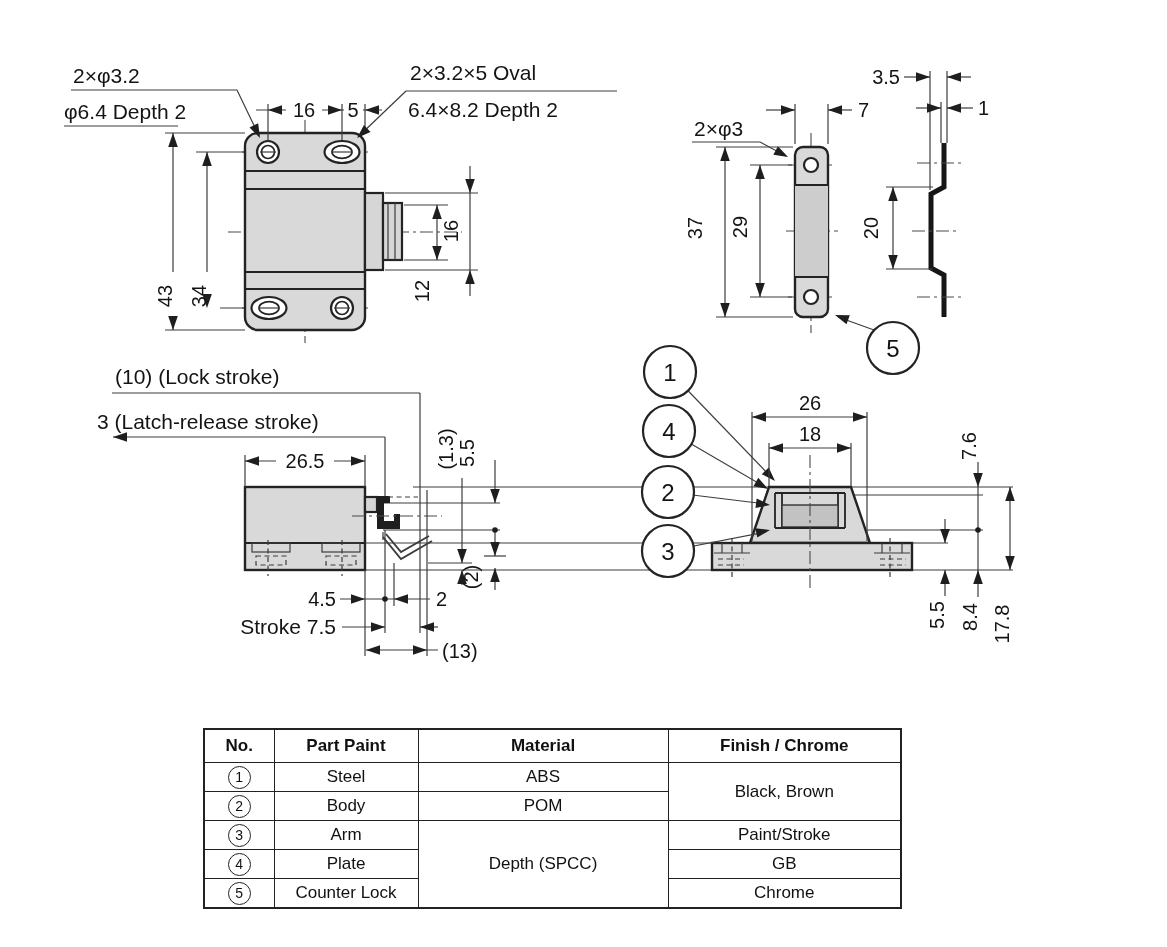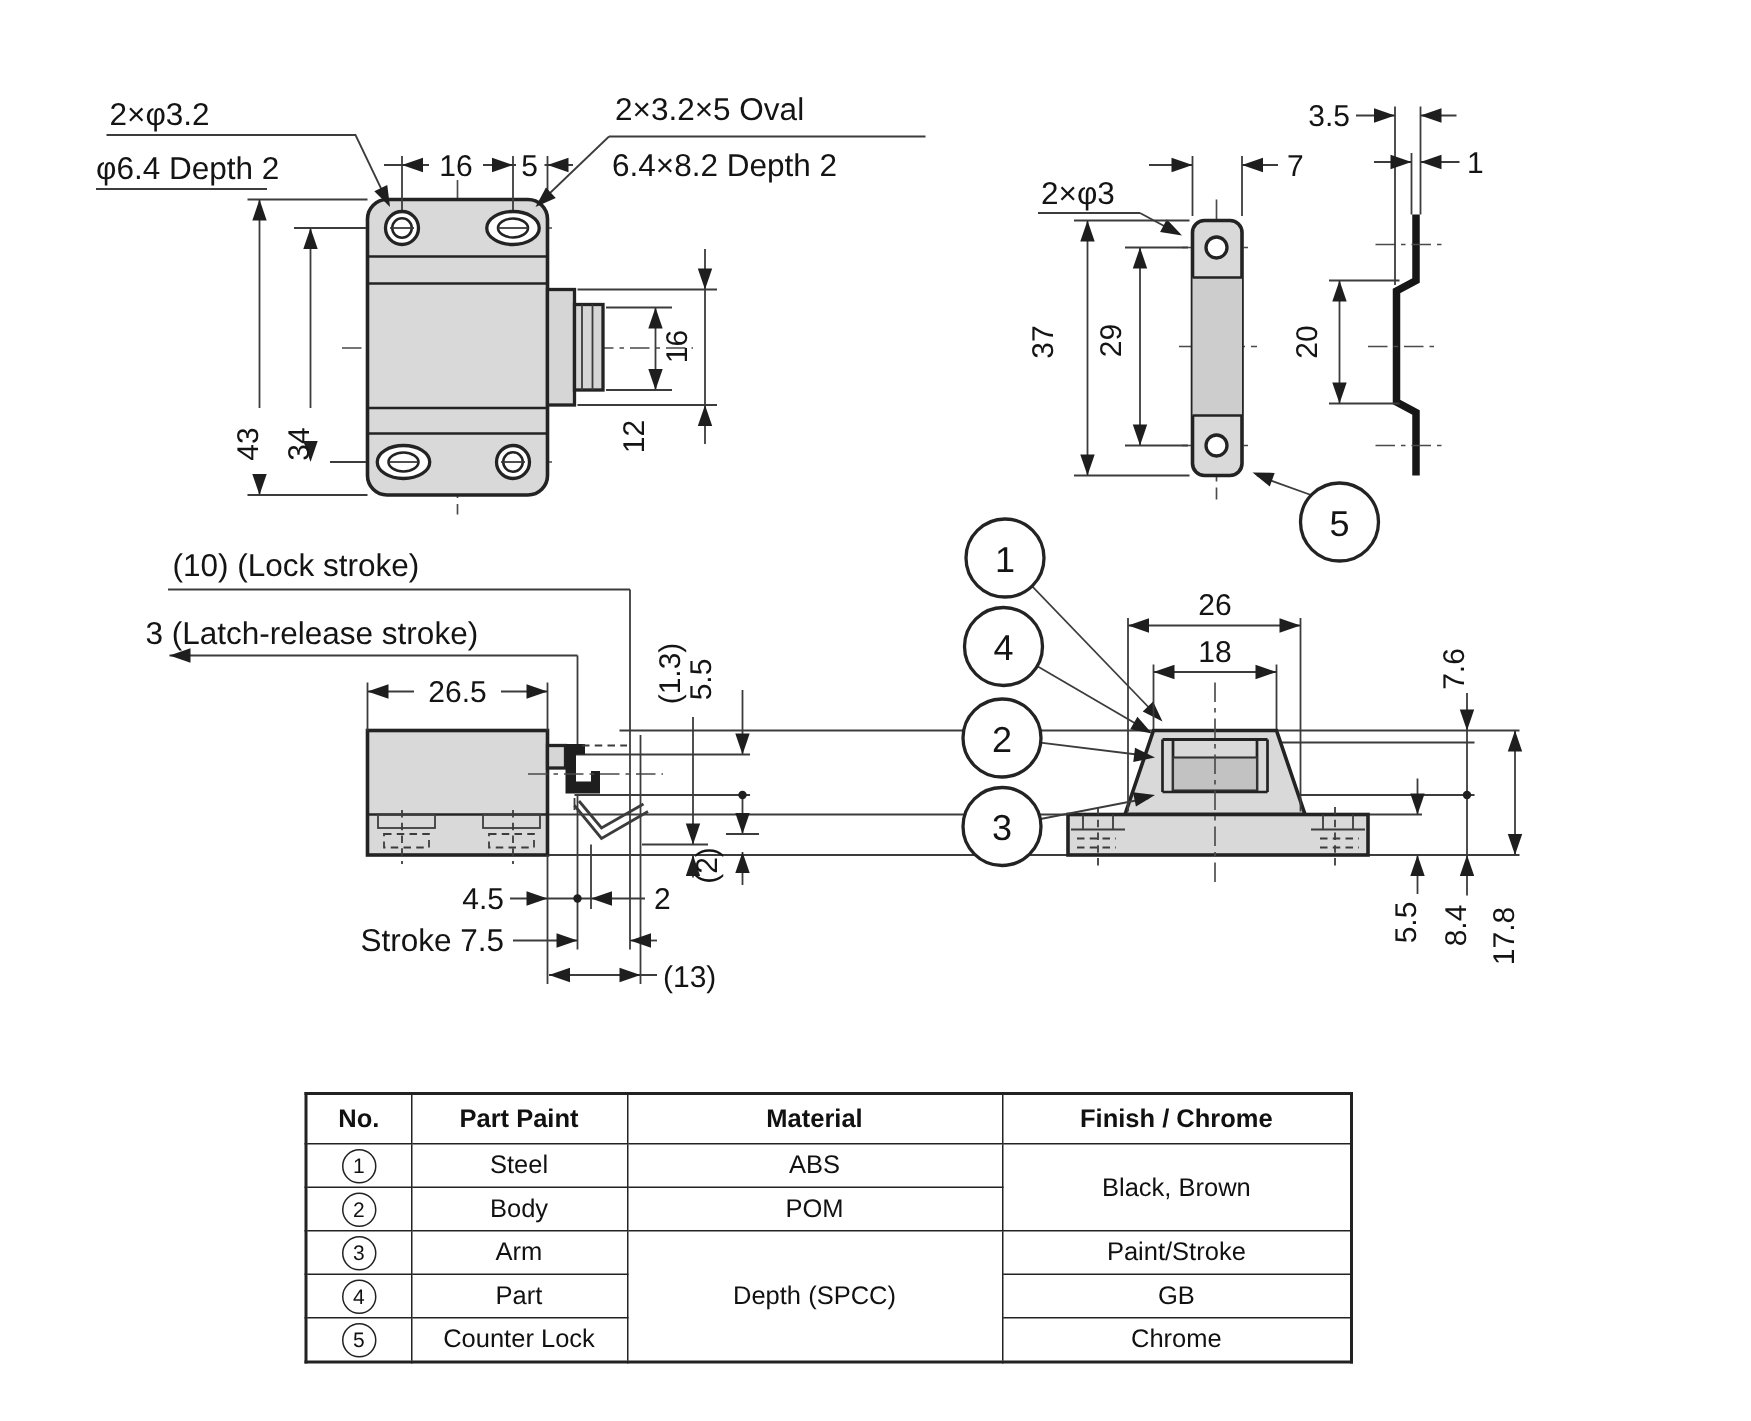--- a/index.html
+++ b/index.html
@@ -411,21 +411,21 @@
       <td>POM</td>
     </tr>
     <tr>
       <td><span class="circ">3</span></td>
       <td>Arm</td>
       <td rowspan="3">Depth (SPCC)</td>
       <td>Paint/Stroke</td>
     </tr>
     <tr>
       <td><span class="circ">4</span></td>
-      <td>Part</td>
+      <td>Plate</td>
       <td>GB</td>
     </tr>
     <tr>
       <td><span class="circ">5</span></td>
       <td>Counter Lock</td>
       <td>Chrome</td>
     </tr>
   </tbody>
     </table>
 </div>

